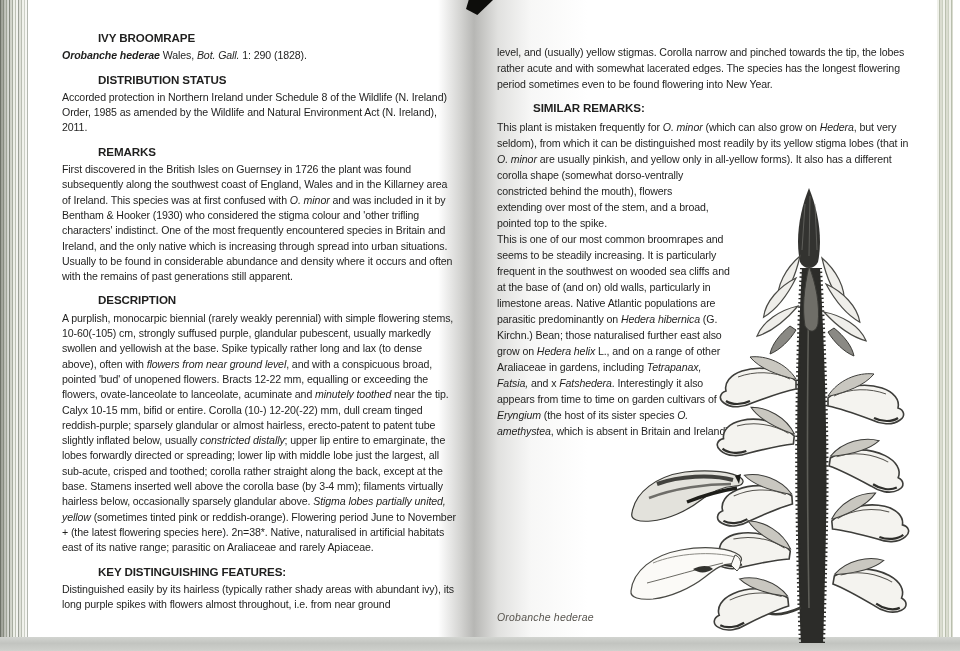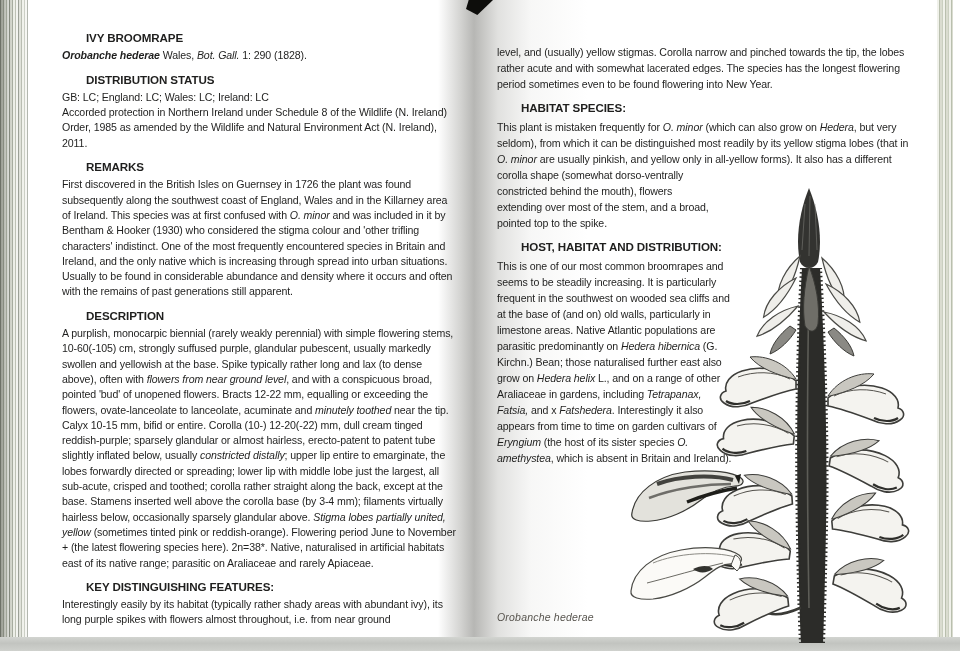--- a/index.html
+++ b/index.html
@@ -41,21 +41,21 @@
     clip-path:polygon(10% 0,100% 0,42% 100%,0 60%);
   }
   .table-strip{
     position:absolute;left:0;top:637px;width:960px;height:14px;
     background:linear-gradient(180deg,#d2d4d0 0%,#c2c4c0 45%,#cfd1cd 100%);
   }
   
   .col{position:absolute;font-size:10.6px;line-height:15.3px;letter-spacing:-0.1px;}
   .col-left{left:62px;top:30px;width:395px;}
   .col-right{left:497px;top:44px;width:424px;line-height:16px;}
-  h3{font-size:11.6px;margin:8px 0 3px 0;letter-spacing:-0.1px;padding-left:24px;}
+  h3{font-size:11.6px;margin:8px 0 3px 12px;letter-spacing:-0.1px;padding-left:24px;}
   h3.first{margin-top:0;}
   p{margin:0 0 0 0;}
   .em{font-style:italic;}
   .b{font-weight:bold;}
   .narrow215{width:215px;}
   .narrow238{width:238px;}
   .figure-caption{
     position:absolute;left:497px;top:611px;
     font-size:10.5px;font-style:italic;color:#57544e;letter-spacing:.2px;
   }
@@ -68,41 +68,39 @@
 <div class="edge-stripes-right"></div>
 <div class="gutter-shadow"></div>
 <div class="spine-top-wedge"></div>
 <div class="table-strip"></div>
 
 <div class="col col-left">
   <h3 class="first">IVY BROOMRAPE</h3>
   <p><span class="em b">Orobanche hederae</span><span> Wales, </span><span class="em">Bot. Gall.</span><span> 1: 290 (1828).</span></p>
 
   <h3>DISTRIBUTION STATUS</h3>
-  <p>GB: LC; England: LC; Wales: LC; Ireland: LC</p>
   <p>Accorded protection in Northern Ireland under Schedule 8 of the Wildlife (N. Ireland) Order, 1985 as amended by the Wildlife and Natural Environment Act (N. Ireland), 2011.</p>
 
   <h3>REMARKS</h3>
   <p><span>First discovered in the British Isles on Guernsey in 1726 the plant was found subsequently along the southwest coast of England, Wales and in the Killarney area of Ireland. This species was at first confused with </span><span class="em">O. minor</span><span> and was included in it by Bentham &amp; Hooker (1930) who considered the stigma colour and 'other trifling characters' indistinct. One of the most frequently encountered species in Britain and Ireland, and the only native which is increasing through spread into urban situations. Usually to be found in considerable abundance and density where it occurs and often with the remains of past generations still apparent.</span></p>
 
   <h3>DESCRIPTION</h3>
   <p><span>A purplish, monocarpic biennial (rarely weakly perennial) with simple flowering stems, 10-60(-105) cm, strongly suffused purple, glandular pubescent, usually markedly swollen and yellowish at the base. Spike typically rather long and lax (to dense above), often with </span><span class="em">flowers from near ground level</span><span>, and with a conspicuous broad, pointed 'bud' of unopened flowers. Bracts 12-22 mm, equalling or exceeding the flowers, ovate-lanceolate to lanceolate, acuminate and </span><span class="em">minutely toothed</span><span> near the tip. Calyx 10-15 mm, bifid or entire. Corolla (10-) 12-20(-22) mm, dull cream tinged reddish-purple; sparsely glandular or almost hairless, erecto-patent to patent tube slightly inflated below, usually </span><span class="em">constricted distally</span><span>; upper lip entire to emarginate, the lobes forwardly directed or spreading; lower lip with middle lobe just the largest, all sub-acute, crisped and toothed; corolla rather straight along the back, except at the base. Stamens inserted well above the corolla base (by 3-4 mm); filaments virtually hairless below, occasionally sparsely glandular above. </span><span class="em">Stigma lobes partially united, yellow</span><span> (sometimes tinted pink or reddish-orange). Flowering period June to November + (the latest flowering species here). 2n=38*. Native, naturalised in artificial habitats east of its native range; parasitic on Araliaceae and rarely Apiaceae.</span></p>
 
   <h3>KEY DISTINGUISHING FEATURES:</h3>
-  <p><span>Interestingly easily by its habitat (typically rather shady areas with abundant ivy), its long purple spikes with flowers almost throughout, i.e. from near ground</span></p>
+  <p><span>Distinguished easily by its hairless (typically rather shady areas with abundant ivy), its long purple spikes with flowers almost throughout, i.e. from near ground</span></p>
 </div>
 
 <div class="col col-right">
   <p>level, and (usually) yellow stigmas. Corolla narrow and pinched towards the tip, the lobes rather acute and with somewhat lacerated edges. The species has the longest flowering period sometimes even to be found flowering into New Year.</p>
 
-  <h3>HABITAT SPECIES:</h3>
+  <h3>SIMILAR REMARKS:</h3>
   <p><span>This plant is mistaken frequently for </span><span class="em">O. minor</span><span> (which can also grow on </span><span class="em">Hedera</span><span>, but very seldom), from which it can be distinguished most readily by its yellow stigma lobes (that in </span><span class="em">O. minor</span><span> are usually pinkish, and yellow only in all-yellow forms). It also has a different corolla shape (somewhat dorso-ventrally</span></p>
   <p class="narrow215"><span>constricted behind the mouth), flowers extending over most of the stem, and a broad, pointed top to the spike.</span></p>
 
-  <h3>HOST, HABITAT AND DISTRIBUTION:</h3>
   <p class="narrow238"><span>This is one of our most common broomrapes and seems to be steadily increasing. It is particularly frequent in the southwest on wooded sea cliffs and at the base of (and on) old walls, particularly in limestone areas. Native Atlantic populations are parasitic predominantly on </span><span class="em">Hedera hibernica</span><span> (G. Kirchn.) Bean; those naturalised further east also grow on </span><span class="em">Hedera helix</span><span> L., and on a range of other Araliaceae in gardens, including </span><span class="em">Tetrapanax, Fatsia,</span><span> and x </span><span class="em">Fatshedera</span><span>. Interestingly it also appears from time to time on garden cultivars of </span><span class="em">Eryngium</span><span> (the host of its sister species </span><span class="em">O. amethystea</span><span>, which is absent in Britain and Ireland).</span></p>
 </div>
 
 <svg class="illustration" width="330" height="505" viewBox="0 0 330 505" xmlns="http://www.w3.org/2000/svg">
   <defs>
     <g id="fl">
       <path d="M0,-2 C14,-14 36,-18 54,-12 C66,-8 72,0 70,8 C76,10 78,16 72,20 C64,26 52,24 44,20 C28,14 10,8 0,6 Z" fill="#f4f3ef" stroke="#3d3d3a" stroke-width="1.6"></path>
       <path d="M6,-4 C22,-12 42,-12 58,-6" fill="none" stroke="#55534e" stroke-width="1"></path>
       <path d="M46,18 C54,22 64,22 70,18" fill="none" stroke="#2e2e2b" stroke-width="2.2"></path>
       <path d="M0,-4 C10,-20 30,-28 46,-26 C36,-14 18,-8 2,-4 Z" fill="#c9c7c0" stroke="#3d3d3a" stroke-width="1"></path>

